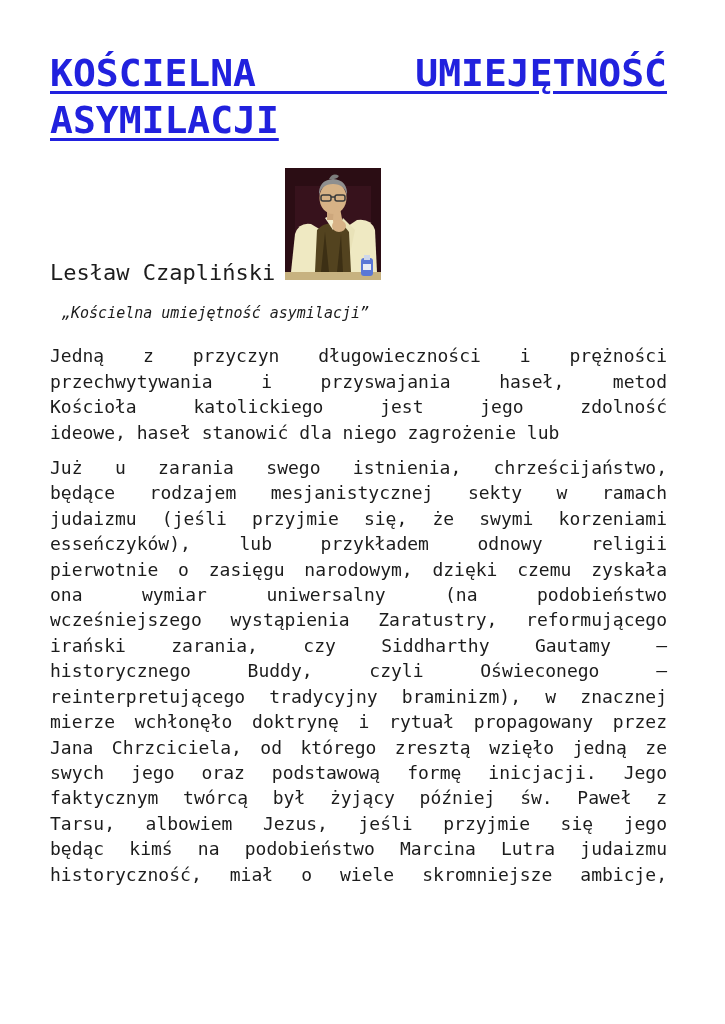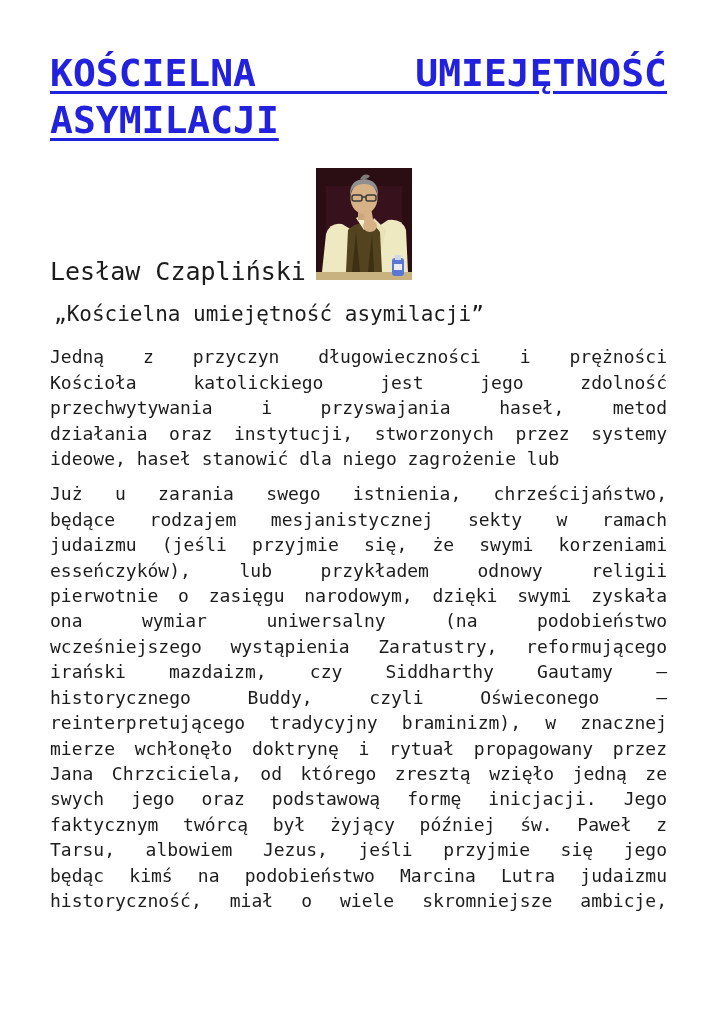--- a/index.html
+++ b/index.html
@@ -25,32 +25,33 @@
     line-height: 47px;
     color: #2121de;
     text-align: justify;
     text-decoration: underline;
     text-decoration-thickness: 3px;
     text-underline-offset: 5px;
     letter-spacing: 0;
   }
   .byline {
     margin: 0 0 16px 0;
-    font-size: 25px;
+    font-size: 22px;
     white-space: nowrap;
   }
   .photo {
     display: inline-block;
     vertical-align: baseline;
     margin-left: 10px;
   }
   .quote {
-    margin: 0 0 17px 4px;
-    font-size: 21px;
+    margin: 0 0 17px 12px;
+    font-size: 15px;
     line-height: 25.4px;
+    font-style: italic;
   }
   .para {
     margin: 0 0 10px 0;
     font-size: 18px;
     line-height: 25.4px;
   }
   .para:last-child { margin-bottom: 0; }
   .pline {
     text-align: justify;
     text-align-last: justify;
@@ -102,34 +103,33 @@
       <rect x="76" y="90" width="12" height="18" rx="3" fill="#5a77d6"></rect>
       <rect x="78" y="96" width="8" height="6" fill="#e8ecf5"></rect>
       <rect x="79" y="87" width="6" height="5" fill="#cdd6ea"></rect>
     </svg></p>
 
   <p class="quote">„Kościelna umiejętność asymilacji”</p>
 
   <div id="paragraphs">
       <div class="para no-stretch-last">
         <div class="pline">Jedną z przyczyn długowieczności i prężności</div>
+        <div class="pline">przechwytywania i przyswajania haseł, metod</div>
         <div class="pline">Kościoła katolickiego jest jego zdolność</div>
-        <div class="pline">przechwytywania i przyswajania haseł, metod</div>
-        <div class="pline">działania oraz instytucji, stworzonych przez systemy</div>
         <div class="pline">ideowe, haseł stanowić dla niego zagrożenie lub</div>
       </div>
       <div class="para">
         <div class="pline">Już u zarania swego istnienia, chrześcijaństwo,</div>
         <div class="pline">będące rodzajem mesjanistycznej sekty w ramach</div>
         <div class="pline">judaizmu (jeśli przyjmie się, że swymi korzeniami</div>
         <div class="pline">esseńczyków), lub przykładem odnowy religii</div>
-        <div class="pline">pierwotnie o zasięgu narodowym, dzięki swymi zyskała</div>
+        <div class="pline">pierwotnie o zasięgu narodowym, dzięki czemu zyskała</div>
         <div class="pline">ona wymiar uniwersalny (na podobieństwo</div>
         <div class="pline">wcześniejszego wystąpienia Zaratustry, reformującego</div>
-        <div class="pline">irański mazdaizm, czy Siddharthy Gautamy –</div>
+        <div class="pline">irański zarania, czy Siddharthy Gautamy –</div>
         <div class="pline">historycznego Buddy, czyli Oświeconego –</div>
         <div class="pline">reinterpretującego tradycyjny braminizm), w znacznej</div>
         <div class="pline">mierze wchłonęło doktrynę i rytuał propagowany przez</div>
         <div class="pline">Jana Chrzciciela, od którego zresztą wzięło jedną ze</div>
         <div class="pline">swych jego oraz podstawową formę inicjacji. Jego</div>
         <div class="pline">faktycznym twórcą był żyjący później św. Paweł z</div>
         <div class="pline">Tarsu, albowiem Jezus, jeśli przyjmie się jego</div>
         <div class="pline">będąc kimś na podobieństwo Marcina Lutra judaizmu</div>
         <div class="pline">historyczność, miał o wiele skromniejsze ambicje,</div>
       </div>

